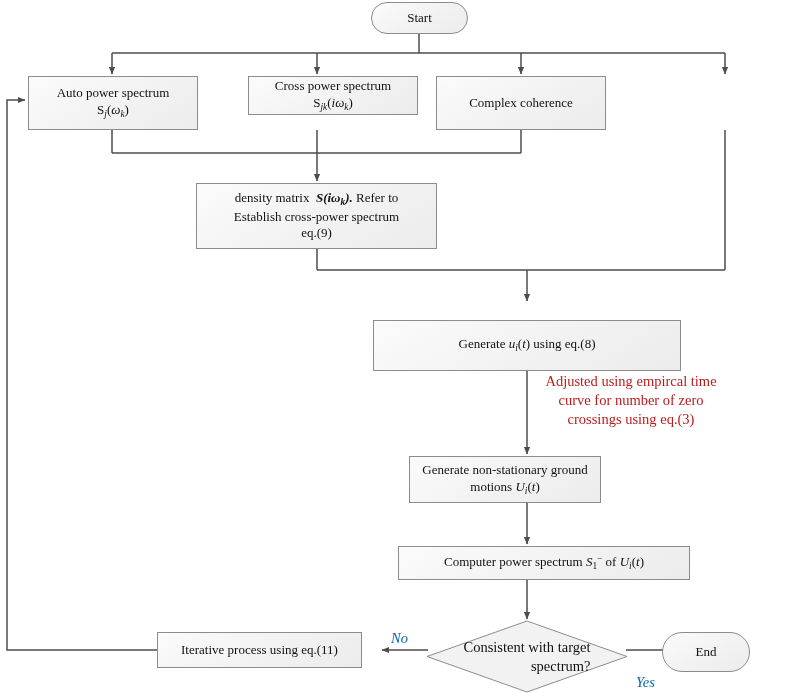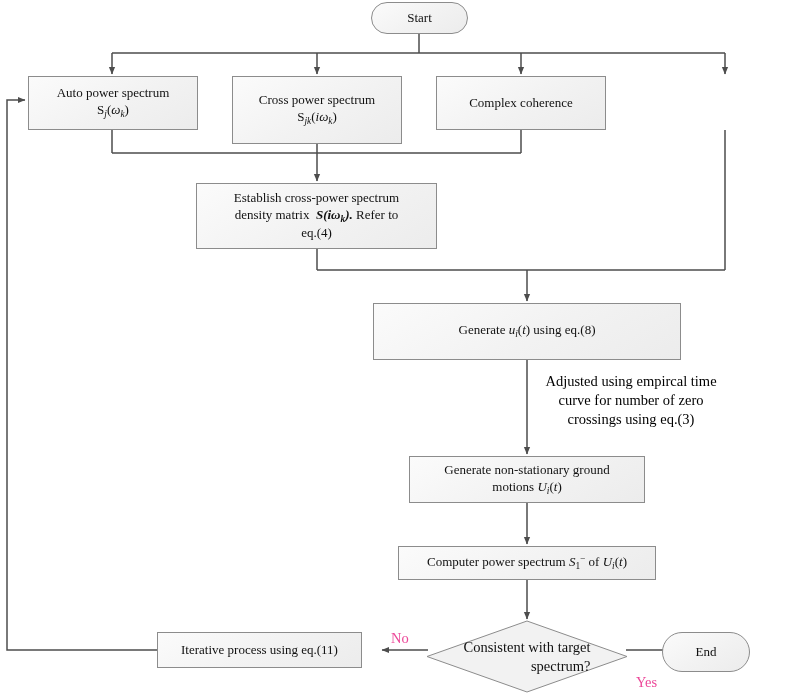--- a/index.html
+++ b/index.html
@@ -64,27 +64,28 @@
     text-align: right;
     font-size: 14.5px;
     line-height: 1.3;
     color: #111111;
   }
   .free-label {
     position: absolute;
     text-align: center;
     font-size: 14.5px;
     line-height: 1.32;
-    color: #000000;
+    color: #b91c1c;
     white-space: pre-line;
   }
   .edge-label {
     position: absolute;
     font-size: 14.5px;
-    color: #ec4899;
+    color: #0369a1;
+    font-style: italic;
   }
   i.v { font-style: italic; }
   .sub { font-size: 0.72em; vertical-align: -0.28em; }
   .sup { font-size: 0.72em; vertical-align: 0.42em; }
   .bi { font-weight: bold; font-style: italic; }
 </style>
 </head>
 <body>
 
 <div id="canvas">
@@ -135,54 +136,54 @@
     <span class="inner">Start</span>
   </div>
 
   <div class="node" style="left:28px; top:76px; width:170px; height:54px;">
     <div class="inner">
       <div>Auto power spectrum</div>
       <div>S<span class="sub"><i class="v">j</i></span>(<i class="v">ω</i><span class="sub"><i class="v">k</i></span>)</div>
     </div>
   </div>
 
-  <div class="node" style="left:232px; top:76px; width:170px; height:68px;">
+  <div class="node" style="left:248px; top:76px; width:170px; height:39px;">
     <div class="inner">
       <div>Cross power spectrum</div>
       <div>S<span class="sub"><i class="v">jk</i></span>(<i class="v">iω</i><span class="sub"><i class="v">k</i></span>)</div>
     </div>
   </div>
 
   <div class="node" style="left:436px; top:76px; width:170px; height:54px;">
     <div class="inner">
       <div>Complex coherence</div>
     </div>
   </div>
 
 
   <div class="node" style="left:196px; top:183px; width:241px; height:66px;">
     <div class="inner">
+      <div>density matrix &nbsp;<span class="bi">S(iω<span class="sub">k</span>).</span> Refer to</div>
       <div>Establish cross-power spectrum</div>
-      <div>density matrix &nbsp;<span class="bi">S(iω<span class="sub">k</span>).</span> Refer to</div>
-      <div>eq.(4)</div>
-    </div>
-  </div>
-
-  <div class="node" style="left:373px; top:303px; width:308px; height:57px;">
+      <div>eq.(9)</div>
+    </div>
+  </div>
+
+  <div class="node" style="left:373px; top:320px; width:308px; height:51px;">
     <span class="inner">Generate <i class="v">u</i><span class="sub"><i class="v">i</i></span>(<i class="v">t</i>) using eq.(8)</span>
   </div>
 
-  <div class="node" style="left:409px; top:456px; width:236px; height:47px;">
+  <div class="node" style="left:409px; top:456px; width:192px; height:47px;">
     <div class="inner">
       <div>Generate non-stationary ground</div>
       <div>motions <i class="v">U</i><span class="sub"><i class="v">i</i></span>(<i class="v">t</i>)</div>
     </div>
   </div>
 
-  <div class="node" style="left:398px; top:546px; width:258px; height:34px;">
+  <div class="node" style="left:398px; top:546px; width:292px; height:34px;">
     <span class="inner">Computer power spectrum <i class="v">S</i><span class="sub">1</span><span class="sup">−</span> of <i class="v">U</i><span class="sub"><i class="v">i</i></span>(<i class="v">t</i>)</span>
   </div>
 
   <div class="diamond-wrap" style="left:426px; top:620px; width:202px; height:73px;">
     <svg width="202" height="73" viewBox="0 0 202 73">
       <polygon points="101,1 201,36.5 101,72 1,36.5" fill="#f2f2f2" stroke="#8c8c8c" stroke-width="1"></polygon>
     </svg>
     <div class="diamond-label">
       <div>
         <div>Consistent with target</div>

